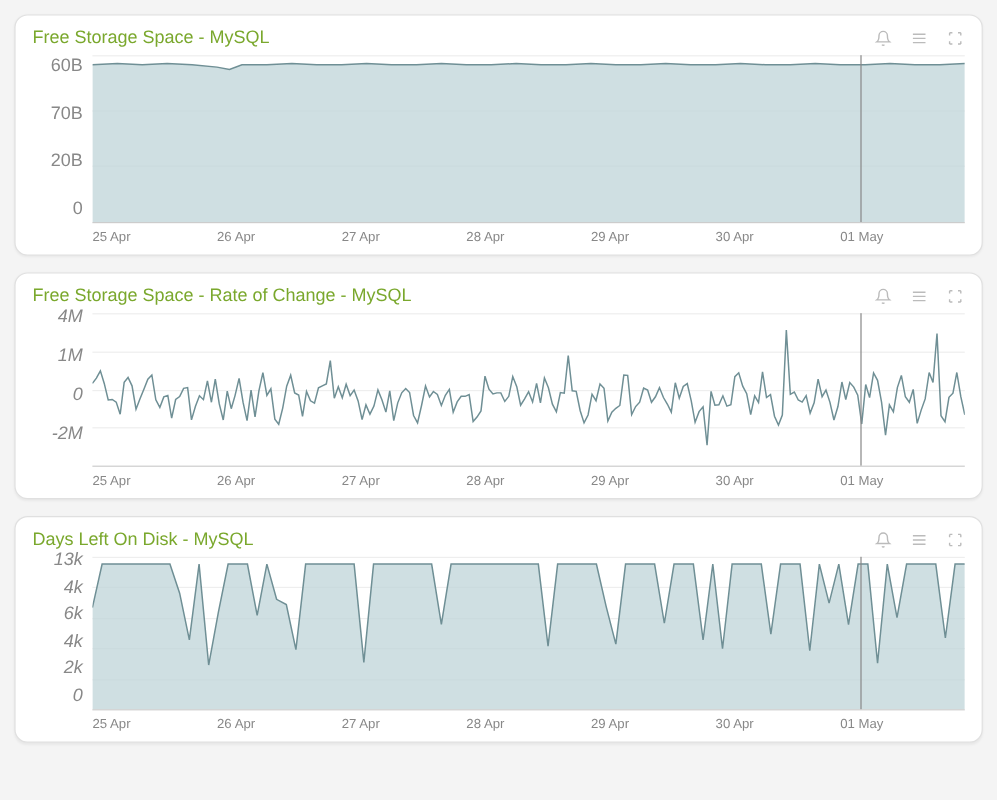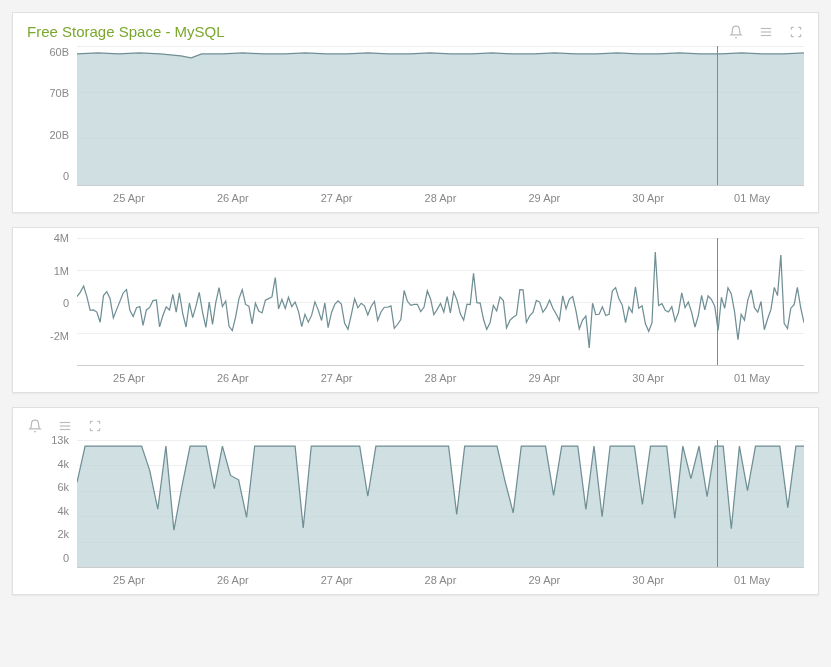--- a/index.html
+++ b/index.html
@@ -6,21 +6,21 @@
   body {
     margin: 0;
     padding: 12px;
     background: #f4f4f4;
     font-family: -apple-system, BlinkMacSystemFont, "Segoe UI", Arial, sans-serif;
     width: 831px;
   }
   .panel {
     background: #fff;
     border: 1px solid #e0e0e0;
-    border-radius: 0;
+    border-radius: 11px;
     box-shadow: 0 1px 2px rgba(0,0,0,0.05);
     margin-bottom: 14px;
     padding: 10px 14px 8px 14px;
   }
   .panel-header {
     display: flex;
     align-items: center;
     justify-content: space-between;
     margin-bottom: 6px;
   }
@@ -34,44 +34,44 @@
   .icon svg { display: block; }
   .chart-wrap { position: relative; }
   .y-axis {
     position: absolute;
     left: 0; top: 0; bottom: 22px;
     width: 48px;
     display: flex;
     flex-direction: column;
     justify-content: space-between;
     text-align: right;
-    font-size: 11px;
+    font-size: 15px;
     color: #888;
     padding-right: 6px;
   }
-  .y-axis.shift-up { top: -6px; }
+  .y-axis.shift-up { top: -6px; font-style: italic; }
   .plot {
     margin-left: 50px;
     height: 140px;
     position: relative;
     border-bottom: 1px solid #ccc;
   }
   .plot-short { height: 128px; }
   .gridlines { position: absolute; inset: 0; }
   .gridline { position: absolute; left: 0; right: 0; height: 1px; background: #eee; }
   .cursor-line { position: absolute; top: 0; bottom: 0; width: 1px; background: #888; left: 88%; }
   .x-axis {
     margin-left: 50px;
     display: flex;
     justify-content: space-between;
     font-size: 11px;
     color: #888;
     padding-top: 6px;
   }
-  .x-axis span { flex: 1; text-align: center; }
+  .x-axis span { flex: 1; text-align: left; }
   svg.series { position: absolute; inset: 0; width: 100%; height: 100%; }
   .area { fill: #bfd4d8; fill-opacity: 0.75; stroke: none; }
   .line { fill: none; stroke: #6f8f95; stroke-width: 1.2; }
 </style>
 </head>
 <body>
 
 <div class="panel">
   <div class="panel-header">
     <div class="panel-title">Free Storage Space - MySQL</div>
@@ -121,20 +121,43 @@
       <span>27 Apr</span>
       <span>28 Apr</span>
       <span>29 Apr</span>
       <span>30 Apr</span>
       <span>01 May</span>
     </div>
   </div>
 </div>
 
 <div class="panel">
+  <div class="panel-header">
+    <div class="panel-title">Free Storage Space - Rate of Change - MySQL</div>
+    <div class="panel-actions">
+      <span class="icon">
+        <svg width="14" height="14" viewBox="0 0 24 24" fill="none" stroke="currentColor" stroke-width="2">
+            <path d="M18 8a6 6 0 10-12 0c0 7-3 9-3 9h18s-3-2-3-9"></path>
+            <path d="M13.7 21a2 2 0 01-3.4 0"></path>
+          </svg>
+      </span>
+      <span class="icon">
+        <svg width="14" height="14" viewBox="0 0 24 24" fill="none" stroke="currentColor" stroke-width="2">
+            <line x1="3" y1="6" x2="21" y2="6"></line>
+            <line x1="3" y1="12" x2="21" y2="12"></line>
+            <line x1="3" y1="18" x2="21" y2="18"></line>
+          </svg>
+      </span>
+      <span class="icon">
+        <svg width="14" height="14" viewBox="0 0 24 24" fill="none" stroke="currentColor" stroke-width="2">
+            <path d="M4 4h4M4 4v4M20 4h-4M20 4v4M4 20h4M4 20v-4M20 20h-4M20 20v-4"></path>
+          </svg>
+      </span>
+    </div>
+  </div>
   <div class="chart-wrap">
     <div class="y-axis shift-up">
       <span>4M</span>
       <span>1M</span>
       <span>0</span>
       <span>-2M</span>
       <span></span>
     </div>
     <div class="plot plot-short">
       <div class="gridlines">
@@ -155,20 +178,21 @@
       <span>28 Apr</span>
       <span>29 Apr</span>
       <span>30 Apr</span>
       <span>01 May</span>
     </div>
   </div>
 </div>
 
 <div class="panel">
   <div class="panel-header">
+    <div class="panel-title">Days Left On Disk - MySQL</div>
     <div class="panel-actions">
       <span class="icon">
         <svg width="14" height="14" viewBox="0 0 24 24" fill="none" stroke="currentColor" stroke-width="2">
             <path d="M18 8a6 6 0 10-12 0c0 7-3 9-3 9h18s-3-2-3-9"></path>
             <path d="M13.7 21a2 2 0 01-3.4 0"></path>
           </svg>
       </span>
       <span class="icon">
         <svg width="14" height="14" viewBox="0 0 24 24" fill="none" stroke="currentColor" stroke-width="2">
             <line x1="3" y1="6" x2="21" y2="6"></line>

